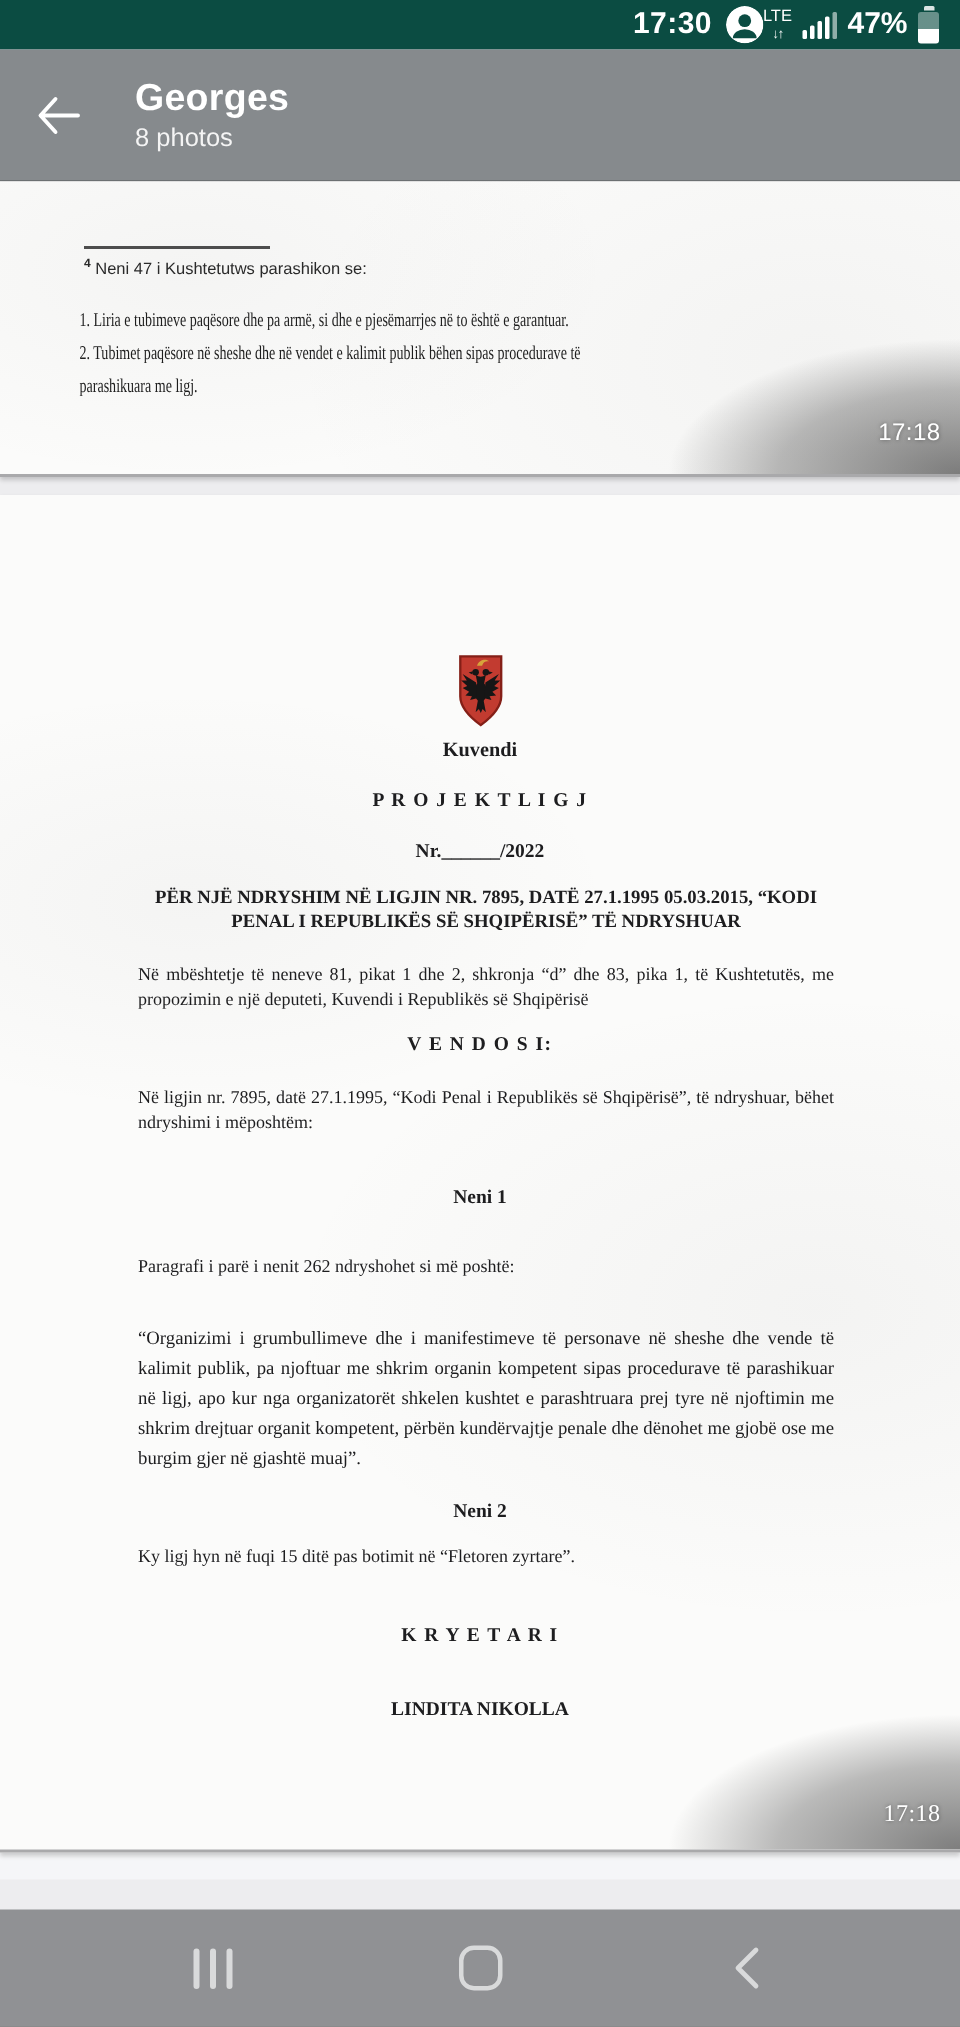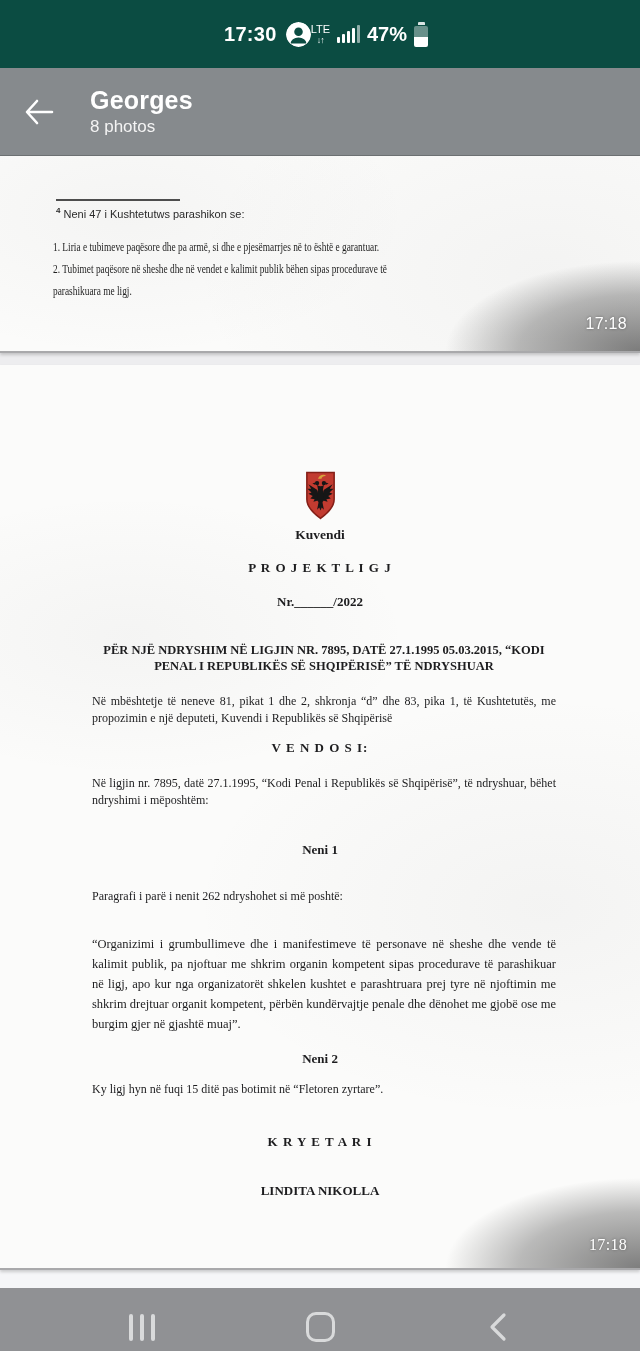--- a/index.html
+++ b/index.html
@@ -5,22 +5,22 @@
   * { margin:0; padding:0; box-sizing:border-box; }
   html,body { background:#3a3a3a; }
   .screen {
     position:relative; width:640px; height:1351px; margin:0 auto;
     font-family:"Liberation Sans", sans-serif; overflow:hidden;
     background:#ededef; display:flex; flex-direction:column;
   }
 
   
   .status-bar {
-    height:68px; background:#0b4c42; color:#fff;
-    display:flex; align-items:center; justify-content:center;
+    height:33px; background:#0b4c42; color:#fff;
+    display:flex; align-items:center; justify-content:flex-end;
     padding:0 14px 0 26px; flex:0 0 auto;
   }
   .sb-left { display:flex; align-items:center; gap:9px; }
   .sb-time { font-size:20px; font-weight:bold; letter-spacing:.3px; }
   .sb-avatar { width:25px; height:25px; border-radius:50%; overflow:hidden; display:block; }
   .sb-right { display:flex; align-items:center; gap:7px; }
   .sb-lte { display:flex; flex-direction:column; align-items:center; line-height:1; }
   .sb-lte .t { font-size:11px; font-weight:normal; }
   .sb-lte .a { font-size:9px; letter-spacing:-1px; margin-top:1px; opacity:.95; }
   .sb-signal { display:flex; align-items:flex-end; gap:2px; height:18px; }
@@ -82,21 +82,21 @@
 
   
   .doc { font-family:"Liberation Serif", serif; color:#1d1d1f; }
   .emblem { margin:102px auto 0; width:31px; height:57px; display:block; }
   .doc-h1 { margin-top:7px; text-align:center; font-weight:bold; font-size:15px;
     letter-spacing:.6px; }
   .doc-h2 { margin-top:3px; text-align:center; font-weight:bold; font-size:13.5px; }
   .doc-type { margin-top:17px; text-align:center; font-weight:bold; font-size:13px;
     letter-spacing:1px; }
   .doc-nr { margin-top:18px; text-align:center; font-weight:bold; font-size:13px; }
-  .doc-title { margin:33px 84px 0 92px; text-align:center; font-weight:bold;
+  .doc-title { margin:16px 84px 0 92px; text-align:center; font-weight:bold;
     font-size:12.5px; line-height:15.5px; }
   .doc-par { margin:19px 84px 0 92px; text-align:justify; font-size:12px;
     line-height:17px; }
   .doc-center-h { margin-top:17px; text-align:center; font-weight:bold; font-size:13px; }
   .doc-center-h.spaced { letter-spacing:1px; }
   .mt-vendosi { margin-top:13px; }
   .mt-neni1 { margin-top:33px; }
   .quote { margin-top:29px; font-size:12.5px; line-height:20px; }
   .mt-kryetari { margin-top:36px; }
   .mt-name { margin-top:33px; }

